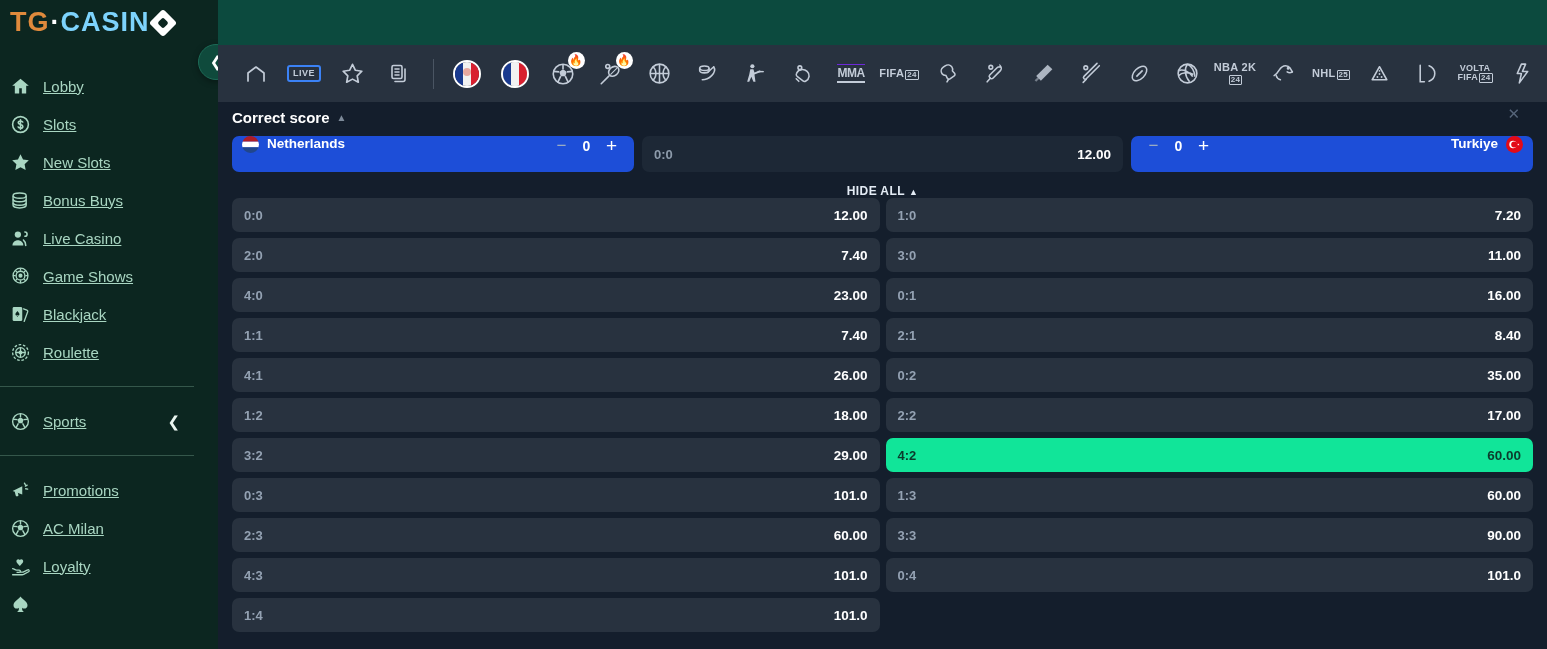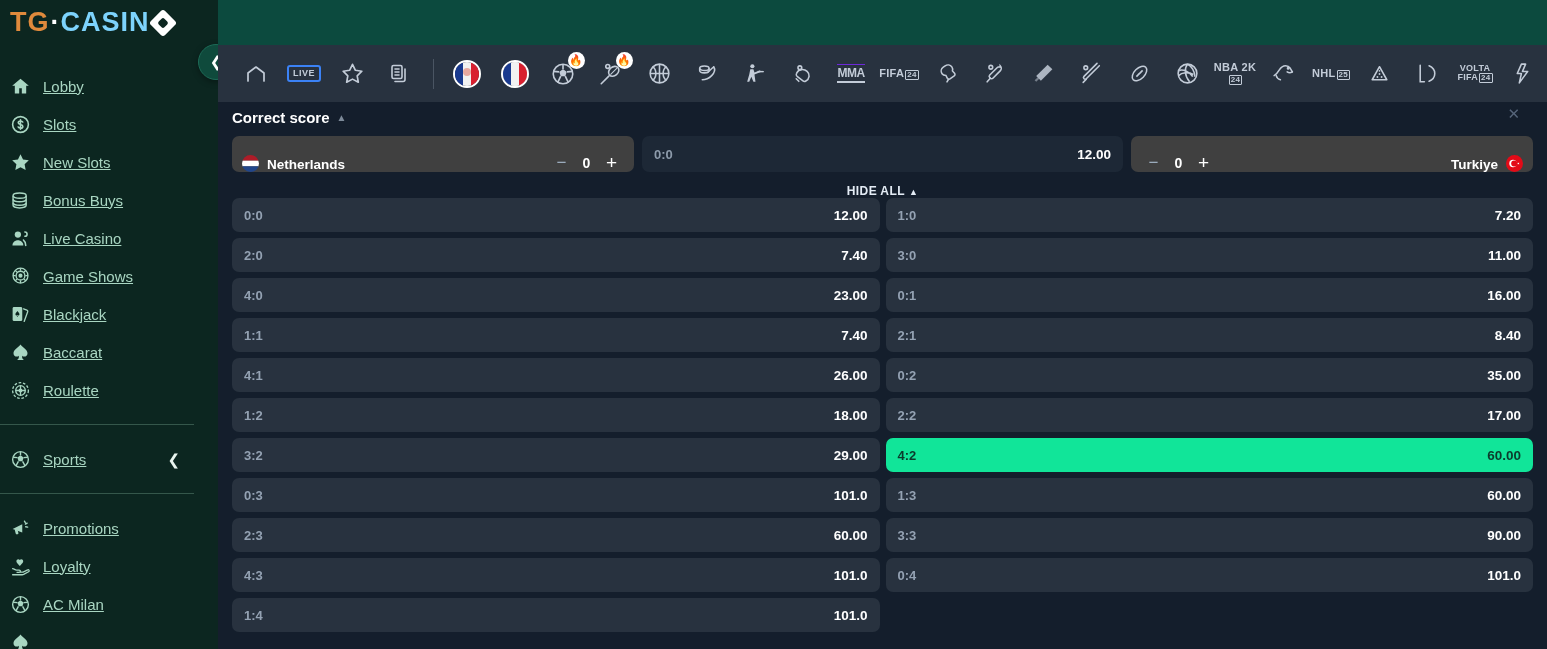--- a/index.html
+++ b/index.html
@@ -164,24 +164,24 @@
   .panel-close {
     position: absolute; right: 13px; top: 4px;
     color: #56657a; font-size: 15px; cursor: pointer; line-height: 1;
   }
 
   .match-row {
     display: flex; align-items: center; gap: 8px;
     margin-top: 6px;
   }
   .team-box {
-    background: #404040;
+    background: #1d4ed8;
     border-radius: 7px;
     height: 36px;
-    display: flex; align-items: flex-end;
+    display: flex; align-items: flex-start;
     flex: 0 0 auto;
     padding: 0 6px;
   }
   .team-box.left { width: 402px; }
   .team-box.right { width: 402px; justify-content: flex-end; }
   .team-flag {
     width: 17px; height: 17px; border-radius: 50%;
     overflow: hidden; flex: 0 0 17px; margin: 0 8px 0 4px;
   }
   .team-name {
@@ -321,28 +321,20 @@
         <span class="nav-icon">
           <svg viewBox="0 0 24 24" fill="none" stroke="#a9d6c2" stroke-width="1.5">
             <rect x="3" y="3.5" width="11" height="16" rx="1.6" fill="#a9d6c2" stroke="none"></rect>
             <path d="M15.5 5.5l3.8 1.4c.8.3 1.2 1.2.9 2l-4 11" stroke-linecap="round"></path>
             <path d="M8.5 8c-1.2 1.6-2.3 2.4-2.3 3.6 0 .9.7 1.5 1.5 1.5.4 0 .7-.2.8-.4.1.9-.3 1.6-.8 2h1.6c-.5-.4-.9-1.1-.8-2 .1.2.4.4.8.4.8 0 1.5-.6 1.5-1.5 0-1.2-1.1-2-2.3-3.6z" fill="#0c2620" stroke="none"></path>
           </svg>
         </span>
         <span class="nav-label">Blackjack</span>
       </div>
 
-      <div class="nav-item">
-        <span class="nav-icon">
-          <svg viewBox="0 0 24 24" fill="#a9d6c2">
-              <path d="M12 2.8c-2.8 3.7-8 5.9-8 10 0 2.3 1.7 3.9 3.8 3.9 1.1 0 2-.5 2.4-1.1.2 2.4-.7 4-2.1 5h7.8c-1.4-1-2.3-2.6-2.1-5 .4.6 1.3 1.1 2.4 1.1 2.1 0 3.8-1.6 3.8-3.9 0-4.1-5.2-6.3-8-10z"></path>
-            </svg>
-        </span>
-        <span class="nav-label">Baccarat</span>
-      </div>
 
       <div class="nav-item">
         <span class="nav-icon">
           <svg viewBox="0 0 24 24" fill="none" stroke="#a9d6c2" stroke-width="1.5">
             <circle cx="12" cy="12" r="9" stroke-dasharray="3 2"></circle>
             <circle cx="12" cy="12" r="5.5"></circle>
             <circle cx="12" cy="12" r="1.5" fill="#a9d6c2"></circle>
             <path d="M12 6.5v11M6.5 12h11"></path>
           </svg>
         </span>
@@ -371,38 +363,38 @@
             <path d="M3 12.5l11-5.5v9.5l-11-4z" fill="#a9d6c2" stroke="none"></path>
             <path d="M5.5 13.6l1 4.2c.1.6.7 1 1.3.9l1-.2c.6-.1 1-.8.8-1.4l-1-3.6" fill="#a9d6c2" stroke="none"></path>
             <path d="M16.5 3.5l1 1.8M19.6 5.8l-2 1.2M20.2 10.4l-2.3-.4" stroke-linecap="round"></path>
           </svg>
         </span>
         <span class="nav-label">Promotions</span>
       </div>
 
       <div class="nav-item">
         <span class="nav-icon">
+          <svg viewBox="0 0 24 24" fill="none" stroke="#a9d6c2" stroke-width="1.6">
+            <circle cx="12" cy="12" r="9"></circle>
+            <path d="M12 7.2l3.6 2.6-1.4 4.3h-4.4L8.4 9.8z" fill="#a9d6c2" stroke="none"></path>
+            <path d="M12 3v4.2M3.6 9.4l4.8.4M20.4 9.4l-4.8.4M6.6 19.6l3-5.5M17.4 19.6l-3-5.5"></path>
+          </svg>
+        </span>
+        <span class="nav-label">AC Milan</span>
+      </div>
+
+      <div class="nav-item">
+        <span class="nav-icon">
           <svg viewBox="0 0 24 24" fill="none" stroke="#a9d6c2" stroke-width="1.5">
             <path d="M12.3 10.2c1.8-1.8 2.8-2.8 2.8-4.2 0-1.3-1-2.3-2.2-2.3-.7 0-1.3.3-1.7.8-.4-.5-1-.8-1.7-.8-1.2 0-2.2 1-2.2 2.3 0 1.4 1 2.4 2.8 4.2l1.1 1.1z" fill="#a9d6c2" stroke="none"></path>
             <path d="M3 14.5c1.8 0 2.6 1.6 4.4 1.6h3.1c.8 0 1.4.6 1.4 1.3s-.6 1.3-1.4 1.3H8" stroke-linecap="round"></path>
             <path d="M12 18.4h3l5.2-2.6c.7-.4 1.5 0 1.7.7.2.6-.1 1.2-.7 1.5l-5.6 3c-.6.3-1 .4-1.7.4H3" stroke-linecap="round"></path>
           </svg>
         </span>
         <span class="nav-label">Loyalty</span>
-      </div>
-
-      <div class="nav-item">
-        <span class="nav-icon">
-          <svg viewBox="0 0 24 24" fill="none" stroke="#a9d6c2" stroke-width="1.6">
-            <circle cx="12" cy="12" r="9"></circle>
-            <path d="M12 7.2l3.6 2.6-1.4 4.3h-4.4L8.4 9.8z" fill="#a9d6c2" stroke="none"></path>
-            <path d="M12 3v4.2M3.6 9.4l4.8.4M20.4 9.4l-4.8.4M6.6 19.6l3-5.5M17.4 19.6l-3-5.5"></path>
-          </svg>
-        </span>
-        <span class="nav-label">AC Milan</span>
       </div>
 
       <div class="nav-item">
         <span class="nav-icon">
           <svg viewBox="0 0 24 24" fill="#a9d6c2">
               <path d="M12 2.8c-2.8 3.7-8 5.9-8 10 0 2.3 1.7 3.9 3.8 3.9 1.1 0 2-.5 2.4-1.1.2 2.4-.7 4-2.1 5h7.8c-1.4-1-2.3-2.6-2.1-5 .4.6 1.3 1.1 2.4 1.1 2.1 0 3.8-1.6 3.8-3.9 0-4.1-5.2-6.3-8-10z"></path>
             </svg>
         </span>
       </div>
 

